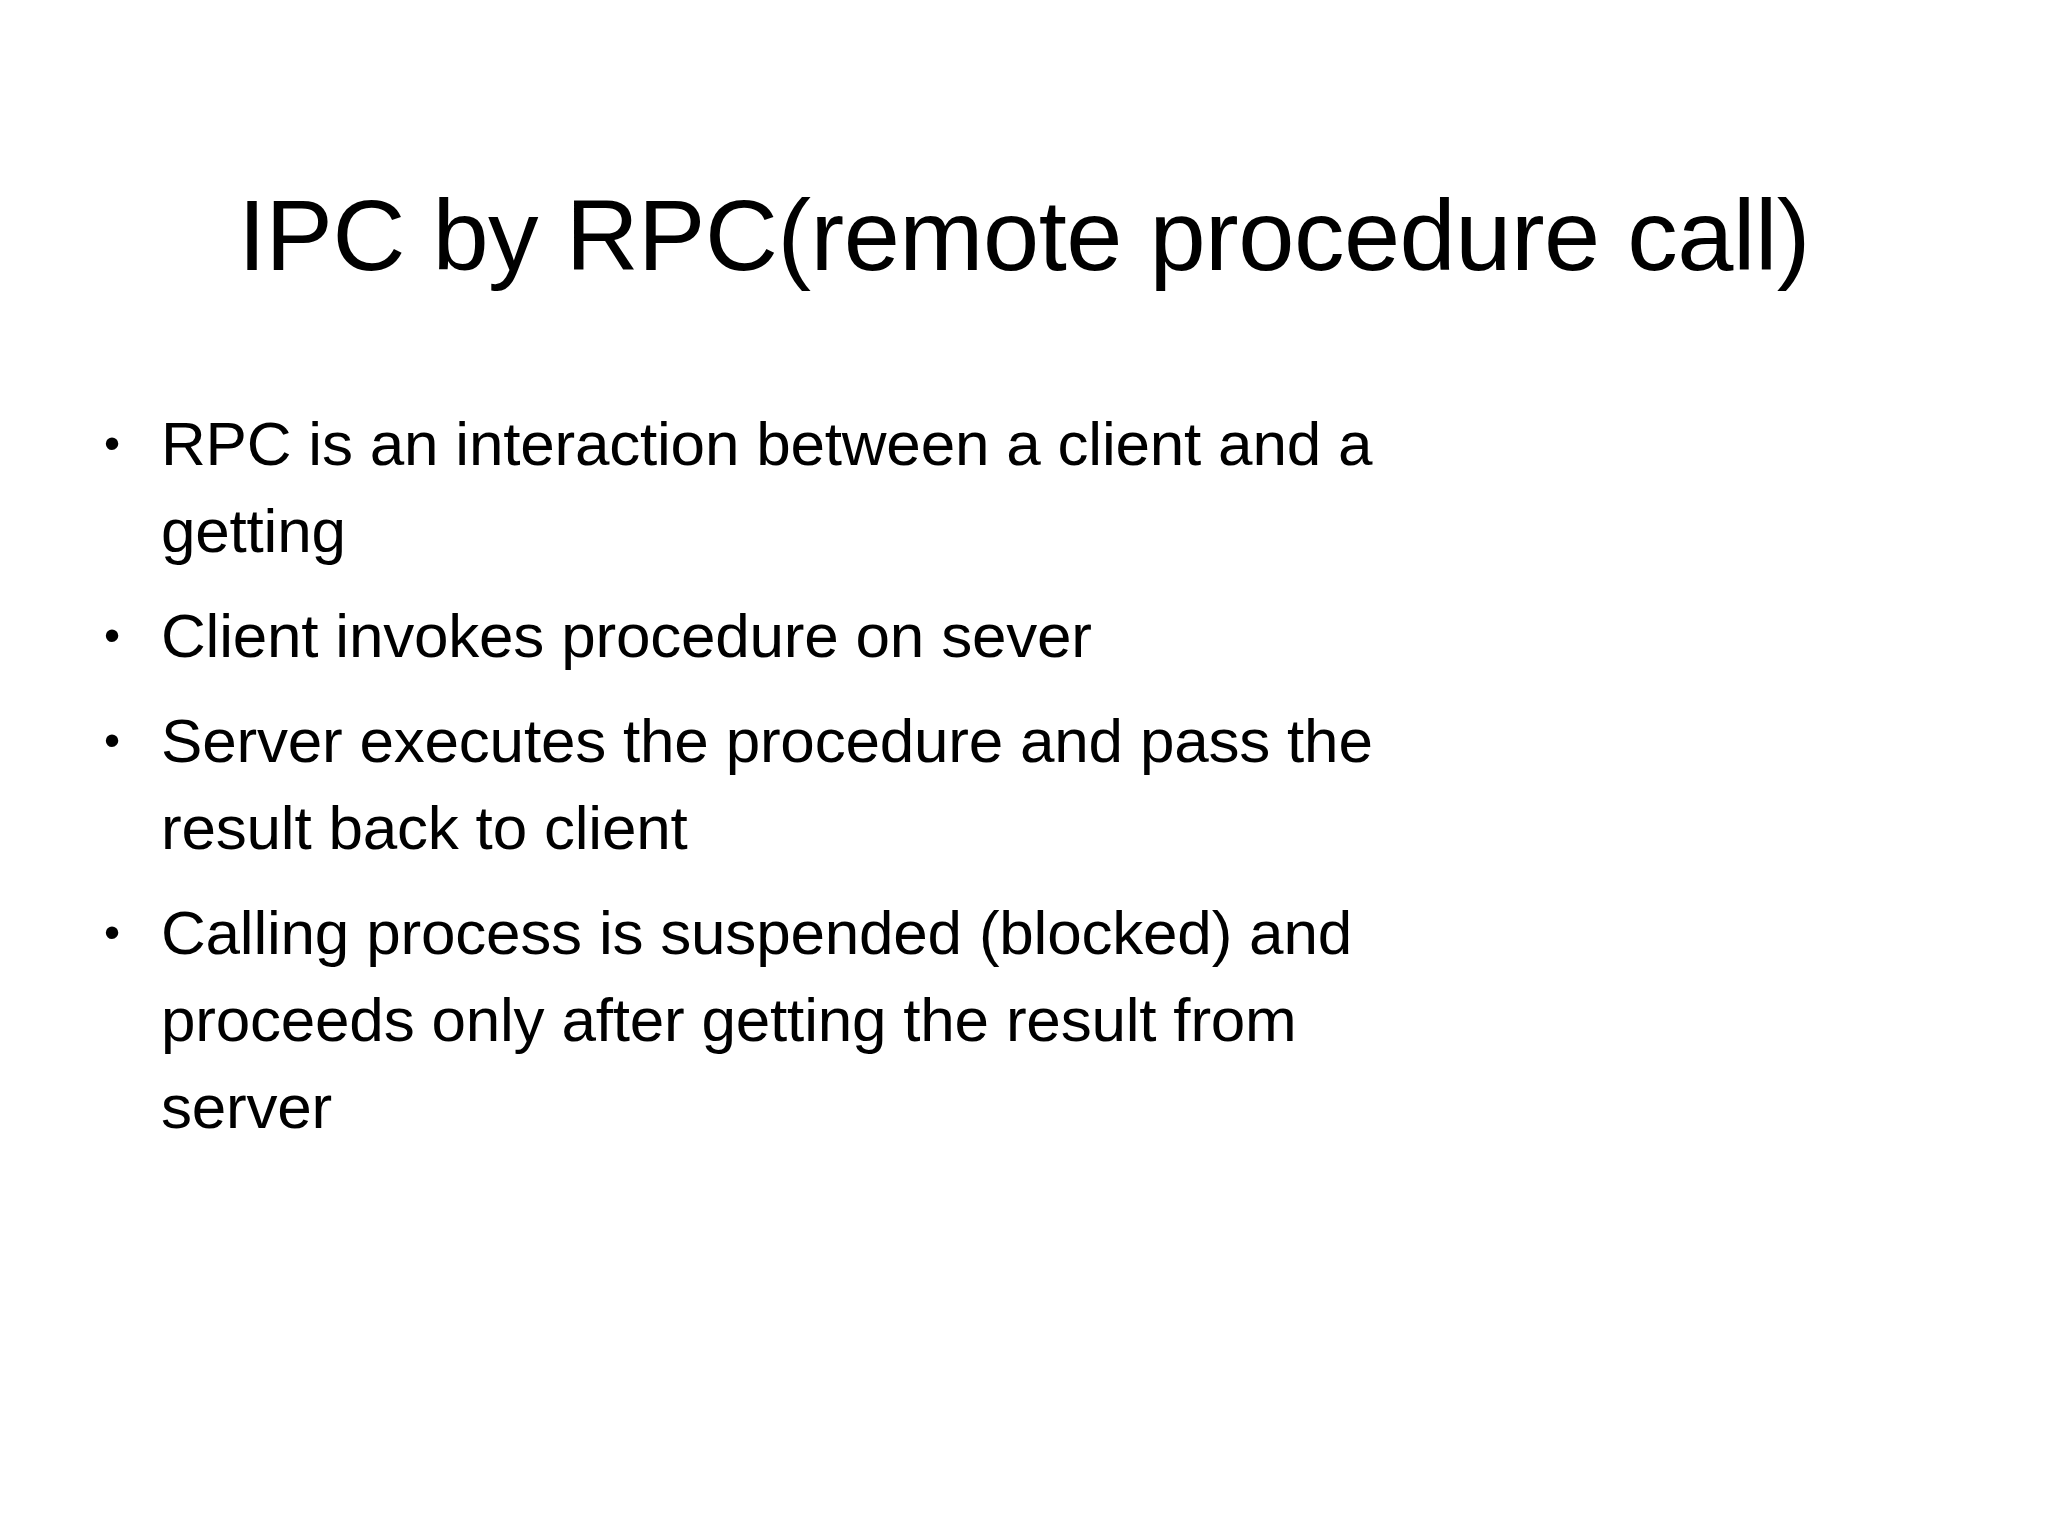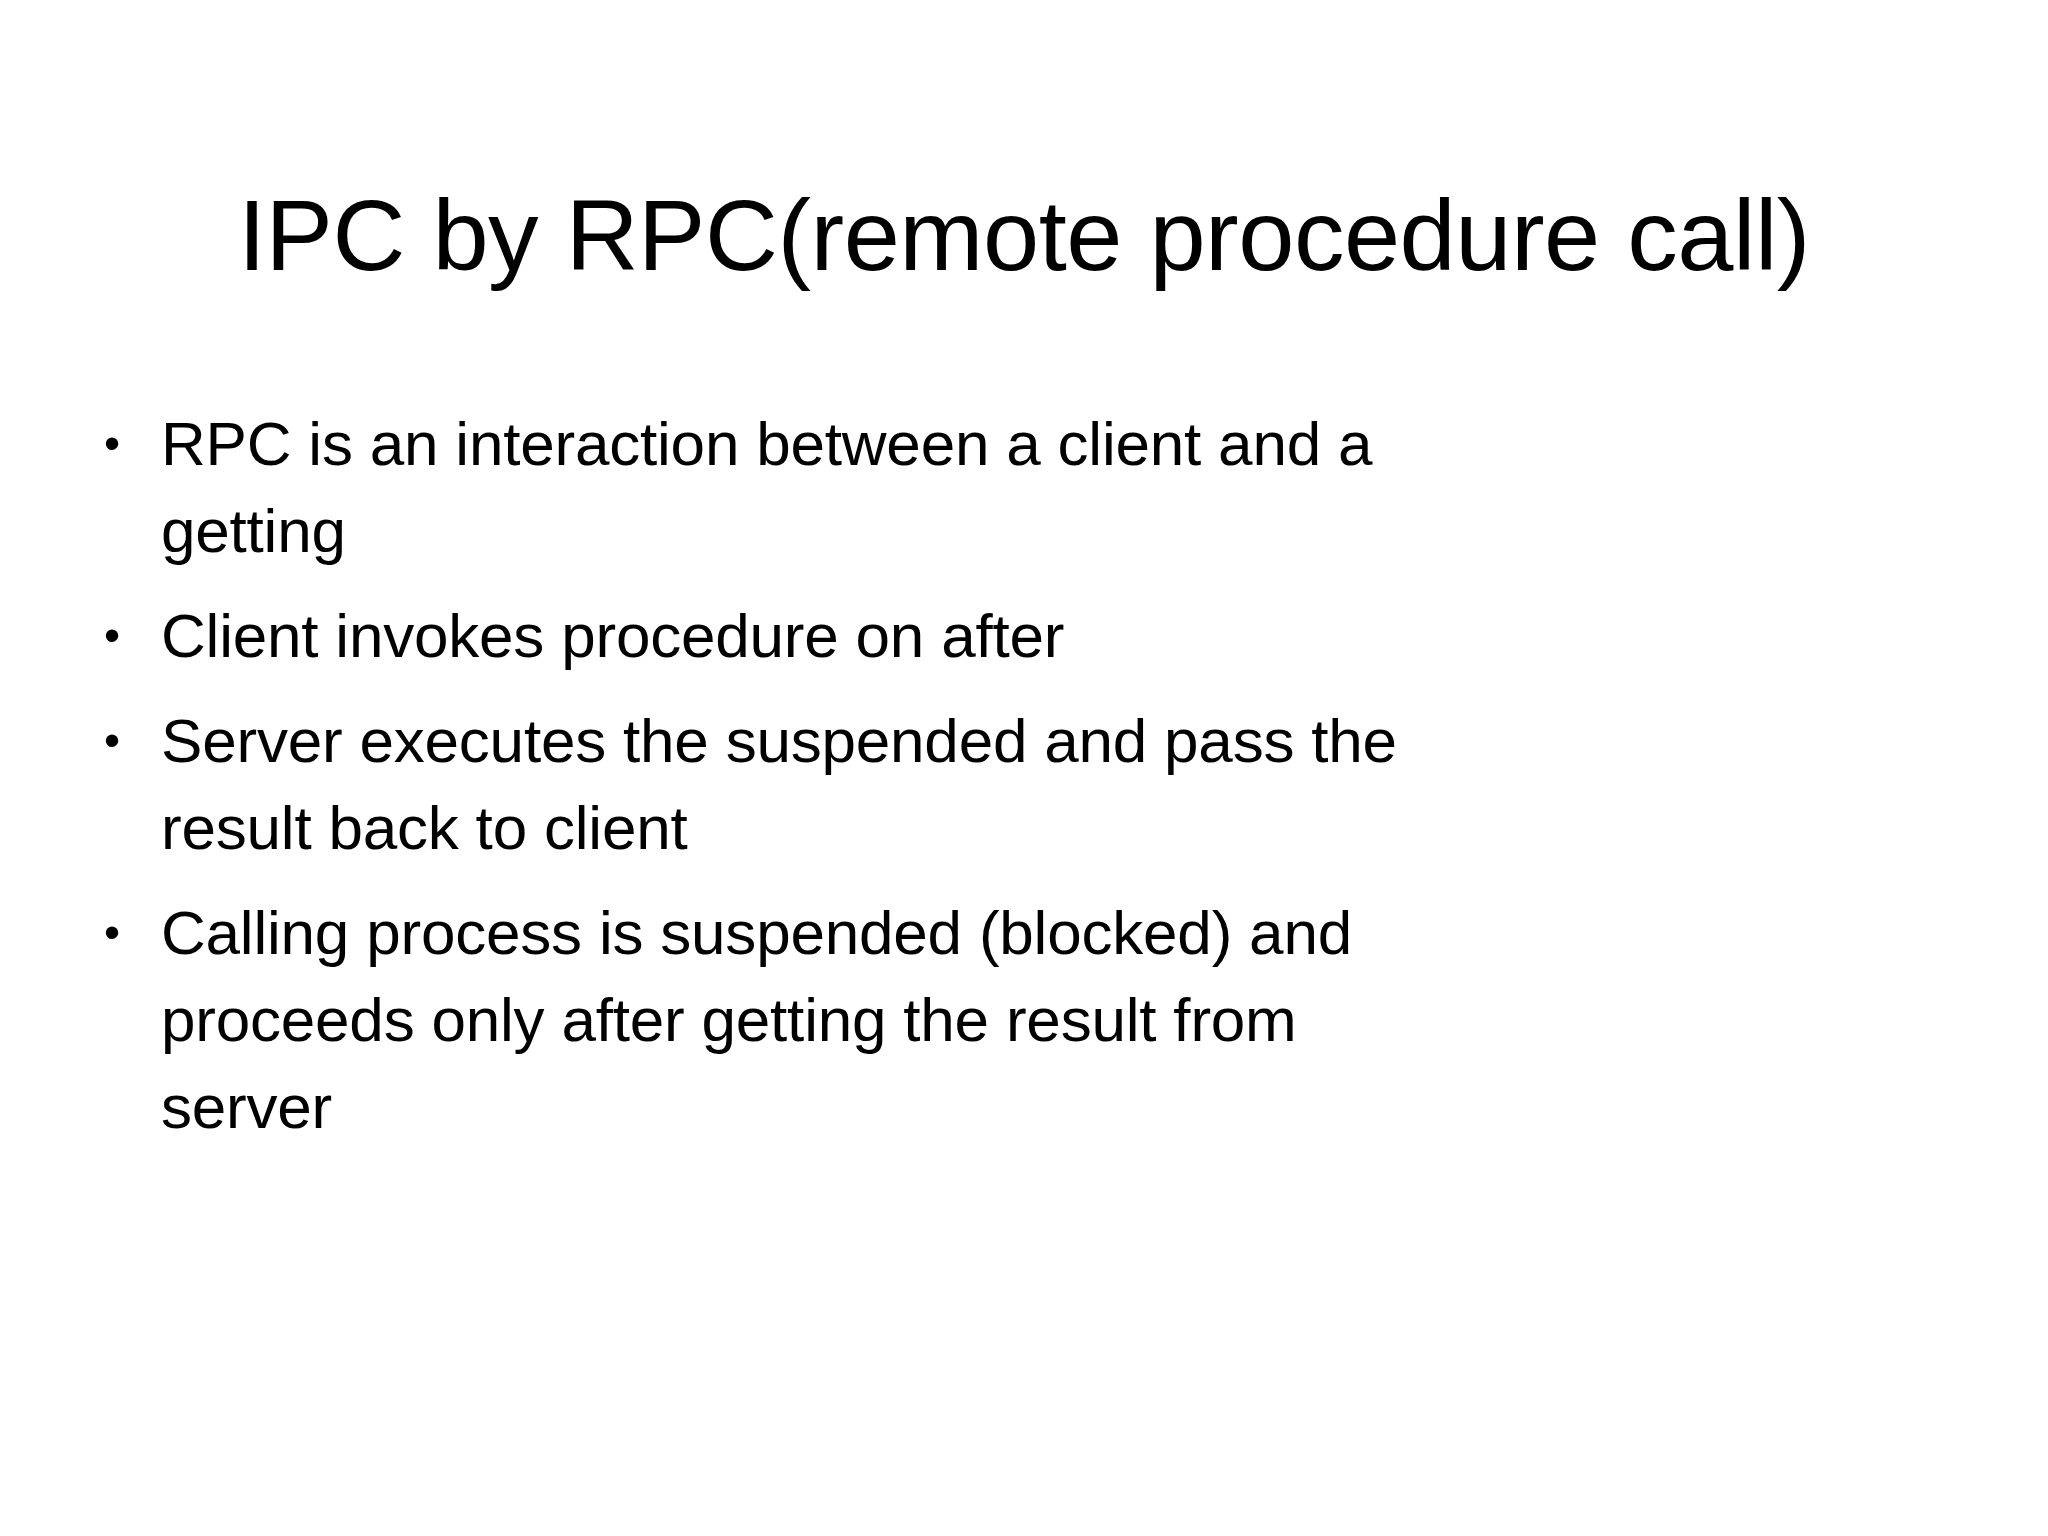--- a/index.html
+++ b/index.html
@@ -98,26 +98,26 @@
   <div class="body-block">
     <ul class="bullet-list">
 
       <li class="bullet-item">
         <span class="bullet-marker">•</span>
         <span class="bullet-text">RPC is an interaction between a client and a getting</span>
       </li>
 
       <li class="bullet-item">
         <span class="bullet-marker">•</span>
-        <span class="bullet-text">Client invokes procedure on after</span>
+        <span class="bullet-text">Client invokes procedure on sever</span>
       </li>
 
       <li class="bullet-item">
         <span class="bullet-marker">•</span>
-        <span class="bullet-text">Server executes the suspended and pass the result back to client</span>
+        <span class="bullet-text">Server executes the procedure and pass the result back to client</span>
       </li>
 
       <li class="bullet-item">
         <span class="bullet-marker">•</span>
         <span class="bullet-text">Calling process is suspended (blocked) and proceeds only after getting the result from server</span>
       </li>
 
     </ul>
   </div>
 

